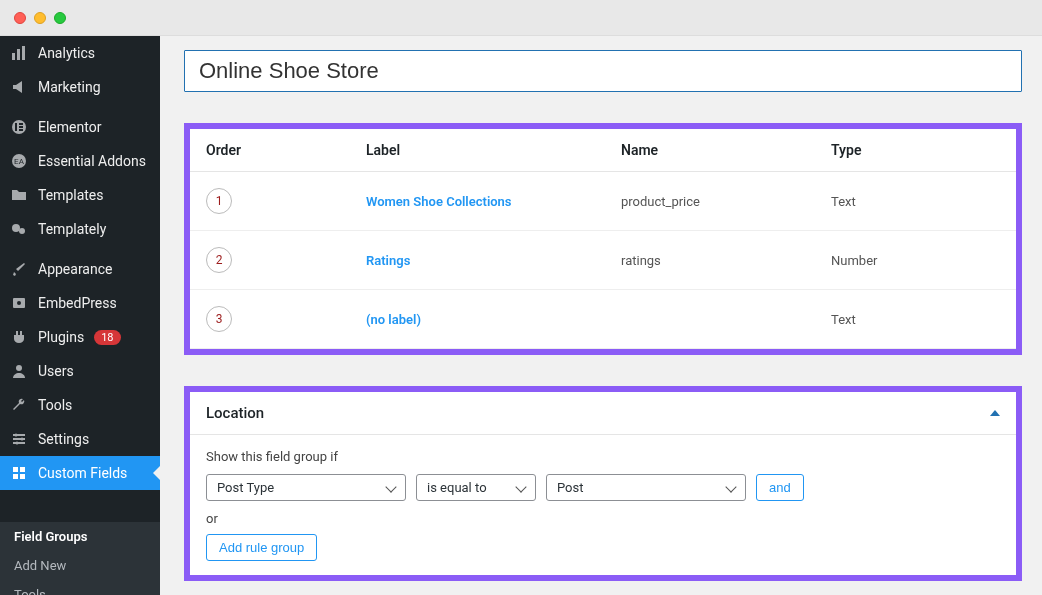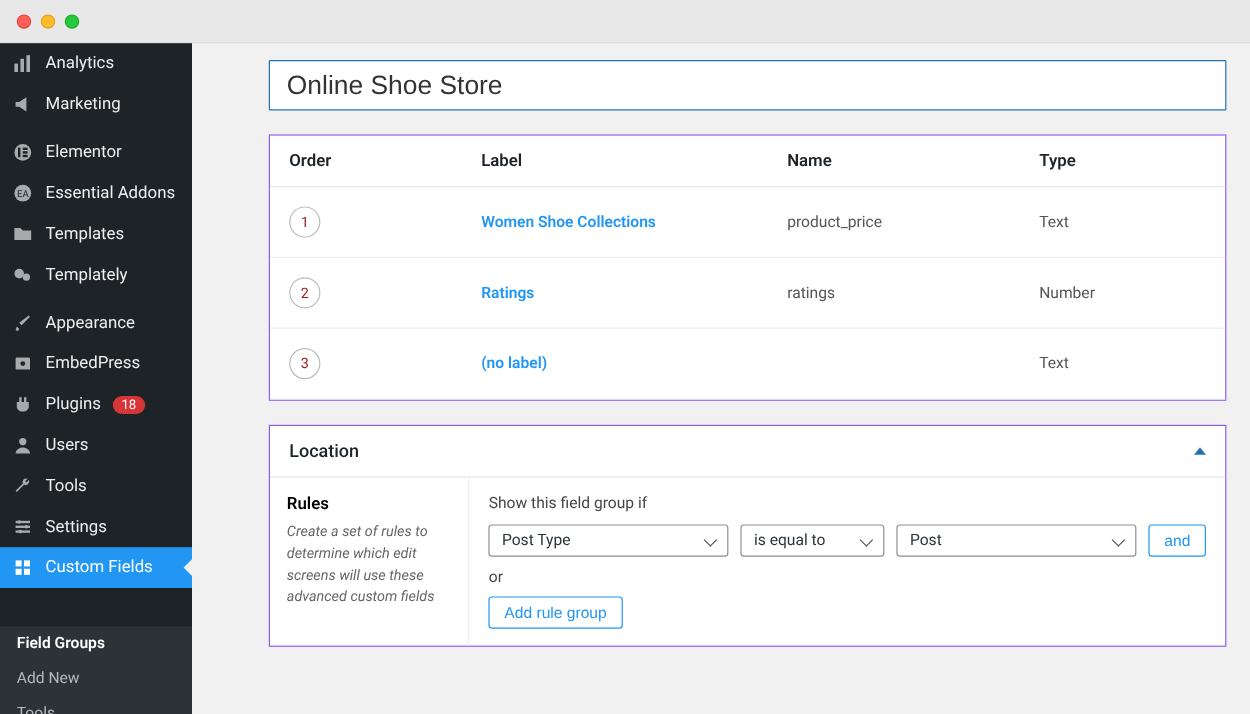--- a/index.html
+++ b/index.html
@@ -18,21 +18,21 @@
   display: flex;
   align-items: center;
   padding-left: 14px;
   gap: 8px;
 }
 .tl-dot { width: 12px; height: 12px; border-radius: 50%; }
 .tl-red { background: #ff5f56; border: 1px solid #e0443e; }
 .tl-yellow { background: #ffbd2e; border: 1px solid #dea123; }
 .tl-green { background: #27c93f; border: 1px solid #1aab29; }
 
-.shell { display: flex; height: calc(595px - 36px); gap: 40px; }
+.shell { display: flex; height: calc(595px - 36px); }
 
 .sidebar {
   width: 160px;
   background: #1d2327;
   color: #e0e0e0;
   font-size: 14px;
   overflow: hidden;
 }
 .sidebar-item {
   display: flex;
@@ -81,22 +81,22 @@
   background:#fff;
   font-size:22px;
   padding:7px 14px;
   color:#333;
   outline:none;
   border-radius:1px;
 }
 
 .panel {
   background:#fff;
-  border:1px solid #8b5cf6;
-  margin-top:20px;
+  border:6px solid #8b5cf6;
+  margin-top:31px;
 }
 
 .field-table { width:100%; border-collapse:collapse; }
 .field-table th {
   text-align:left;
   font-size:14px;
   font-weight:600;
   color:#1d2327;
   padding:13px 16px;
   border-bottom:1px solid #e5e5e5;
@@ -367,24 +367,20 @@
         </tbody>
       </table>
     </div>
 
     <div class="panel">
       <div class="panel-header">
         <span>Location</span>
         <span class="tri-up"></span>
       </div>
       <div class="panel-body">
-        <div class="rules-left">
-          <h4>Rules</h4>
-          <p>Create a set of rules to determine which edit screens will use these advanced custom fields</p>
-        </div>
         <div class="rules-right">
           <div class="instr">Show this field group if</div>
           <div class="rule-row">
             <div class="select wide"><span>Post Type</span><span class="chevron"></span></div>
             <div class="select medium"><span>is equal to</span><span class="chevron"></span></div>
             <div class="select wide"><span>Post</span><span class="chevron"></span></div>
             <button class="btn-outline">and</button>
           </div>
           <div class="or">or</div>
           <button class="btn-outline">Add rule group</button>

